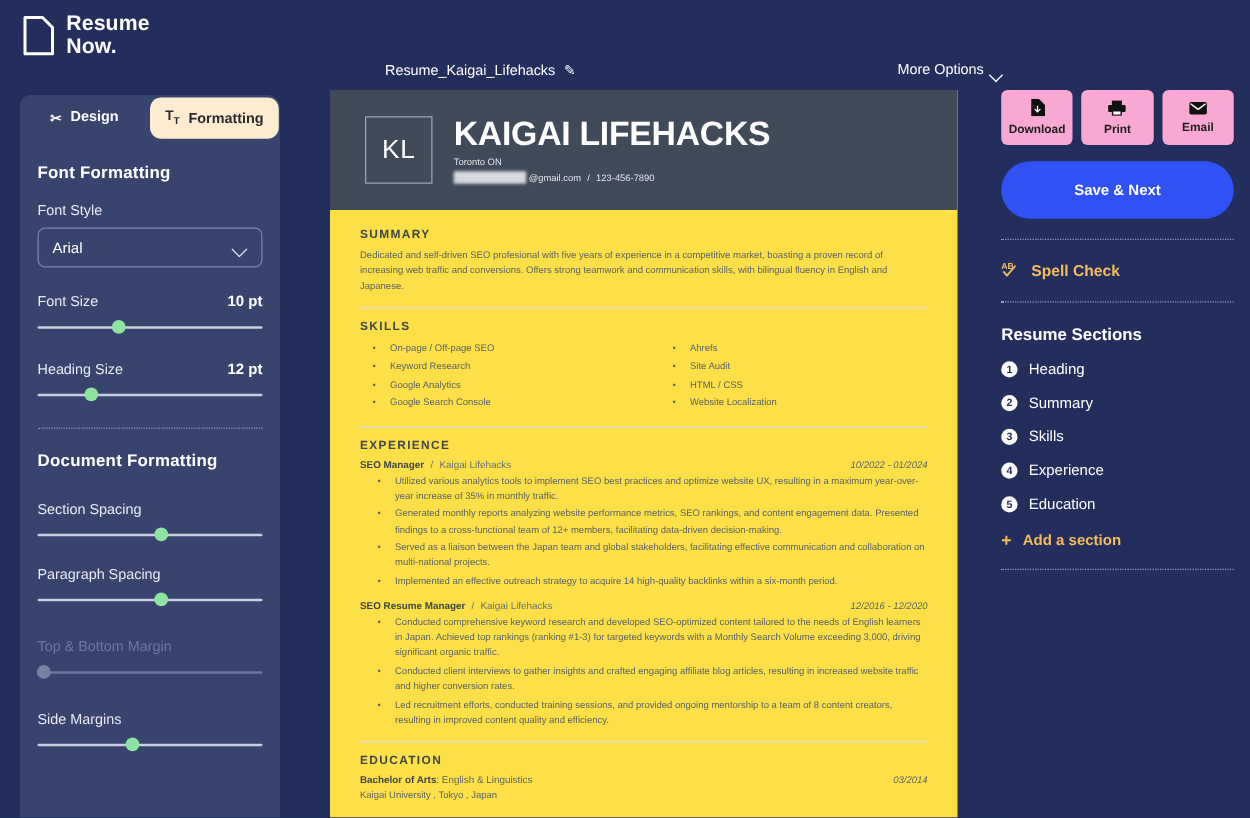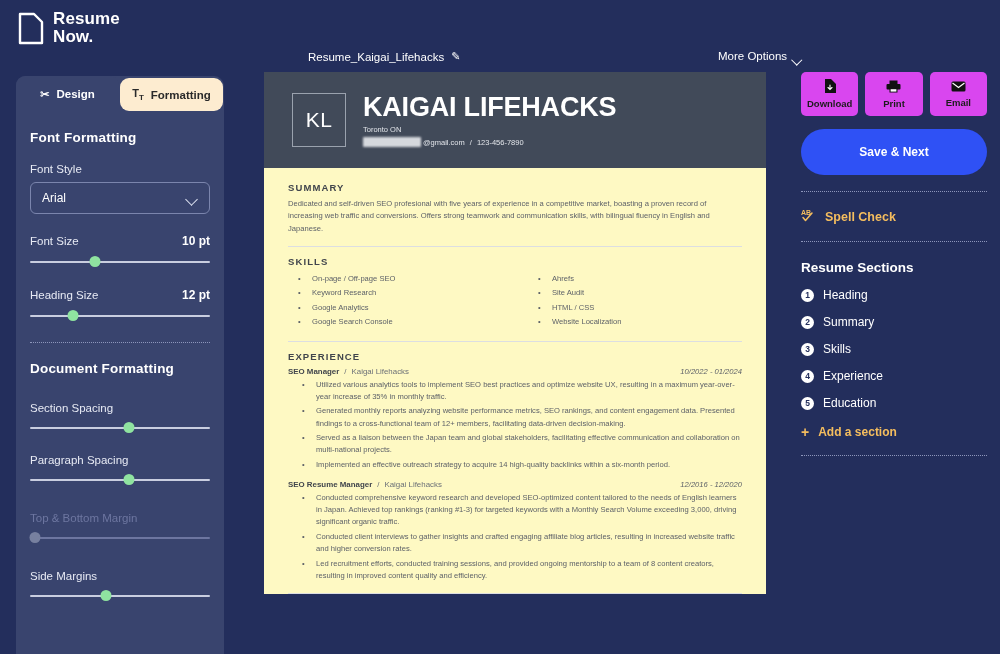--- a/index.html
+++ b/index.html
@@ -74,21 +74,21 @@
   .more-options {
     position: absolute; left: 718px; top: 50px; display: flex; align-items: flex-end; gap: 6px;
     color: #ffffff; font-size: 11.5px; cursor: pointer;
   }
   .chev-sm { width: 9px; height: 6px; position: relative; }
   .chev-sm::before {
     content: ''; position: absolute; left: 0; top: 0; width: 6.5px; height: 6.5px;
     border-right: 1.4px solid #ffffff; border-bottom: 1.4px solid #ffffff; transform: rotate(45deg);
   }
 
-  .resume { position: absolute; left: 264px; top: 72px; width: 502px; height: 522px; background: #fef9c3; overflow: hidden; }
+  .resume { position: absolute; left: 264px; top: 72px; width: 502px; height: 582px; background: #fde047; overflow: hidden; }
   .resume-head { background: #414a59; height: 96px; display: flex; align-items: center; padding: 0 0 0 28px; }
   .initials {
     width: 54px; height: 54px; border: 1px solid #9aa2ae; display: flex; align-items: center; justify-content: center;
     color: #ffffff; font-size: 21px; letter-spacing: .5px; flex: 0 0 auto;
   }
   .head-text { margin-left: 17px; }
   .res-name { color: #ffffff; font-size: 27px; font-weight: bold; letter-spacing: -.2px; line-height: 1.05; }
   .res-loc { color: #e2e5ea; font-size: 7.5px; margin-top: 4px; }
   .res-contact { display: flex; align-items: center; gap: 0; margin-top: 3px; color: #e2e5ea; font-size: 7.5px; }
   .redact { display: inline-block; width: 58px; height: 10px; background: #d5d8dd; border-radius: 1px; filter: blur(1.2px); margin-right: 2px; }
@@ -114,21 +114,21 @@
   .b-txt { flex: 1; }
   .job-block { margin-bottom: 9px; }
   .edu-row { display: flex; justify-content: space-between; align-items: baseline; }
   .edu-deg { font-size: 7.9px; color: #41454c; }
   .edu-sub { font-size: 7.6px; color: #5d6168; margin-top: 3px; }
 
   
   .right { position: absolute; left: 801px; top: 72px; width: 186px; }
   .action-row { display: flex; gap: 7px; }
   .action-btn {
-    flex: 1; height: 44px; background: #d946ef; border-radius: 5px;
+    flex: 1; height: 44px; background: #f9a8d4; border-radius: 5px;
     display: flex; flex-direction: column; align-items: center; justify-content: center; gap: 3px;
     cursor: pointer;
   }
   .action-ico { font-size: 13px; color: #111111; line-height: 1; }
   .action-lbl { font-size: 9.5px; color: #1c1c1c; font-weight: bold; }
   .save-next {
     margin-top: 13px; height: 46px; background: #2f51f5; border-radius: 24px;
     display: flex; align-items: center; justify-content: center;
     color: #ffffff; font-size: 12px; font-weight: bold; cursor: pointer;
   }

